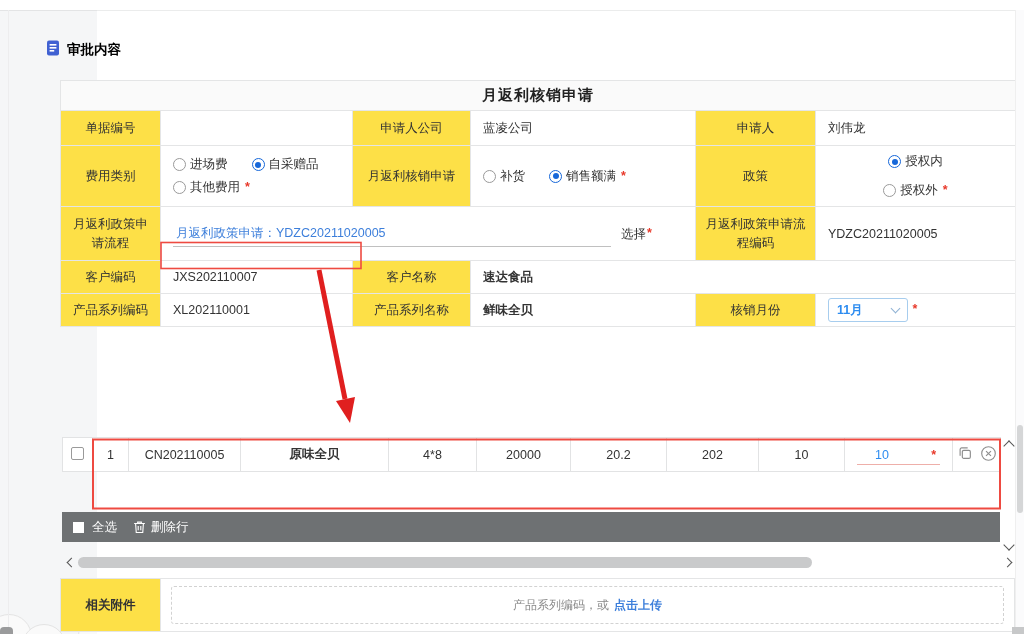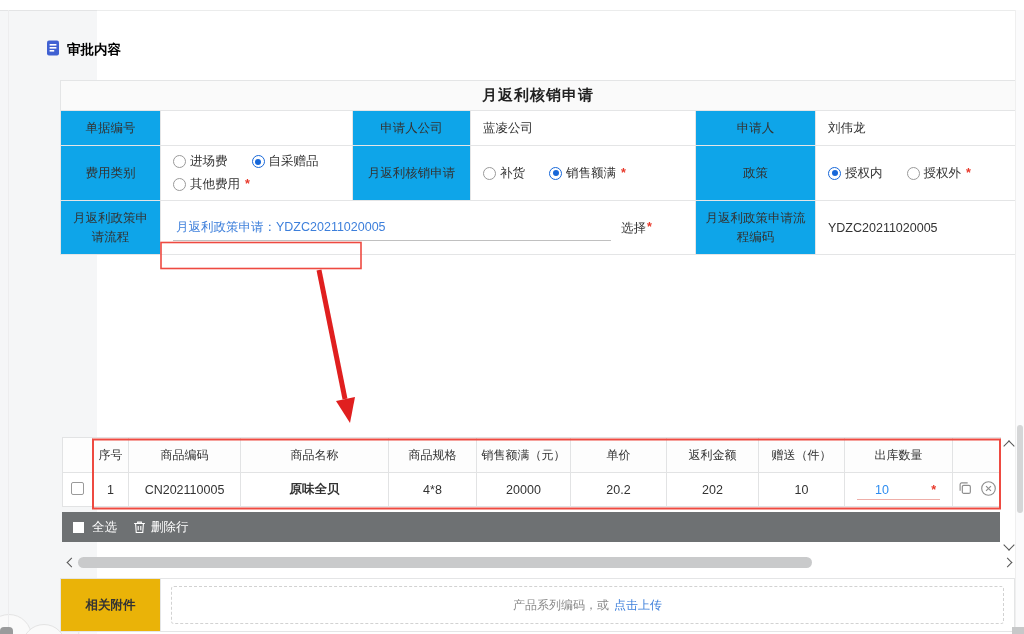--- a/index.html
+++ b/index.html
@@ -24,21 +24,21 @@
   .corner-bl { position:absolute; left:0; bottom:0; width:13px; height:7px; background:#9a9b9c; border-radius:4px 4px 0 0; z-index:41; }
   .corner-br { position:absolute; right:0; bottom:0; width:12px; height:7px; background:#c7c8c9; z-index:41; }
 
   
   .section-header { position:absolute; left:46px; top:40px; display:flex; align-items:center; gap:7px; z-index:2; }
   .section-title { color:#000000; font-size:13.5px; font-weight:bold; }
 
   
   table.main-form { position:absolute; left:60px; top:80px; width:955px; border-collapse:collapse; table-layout:fixed; background:#fff; font-size:12.5px; z-index:2; }
   .main-form td { border:1px solid #e4e5e6; padding:0; vertical-align:middle; }
-  .main-form td.lbl { background:#0ea5e9; text-align:center; padding:4px 8px; line-height:1.5; color:#333; }
+  .main-form td.lbl { background:#fde047; text-align:center; padding:4px 8px; line-height:1.5; color:#333; }
   .main-form td.val { background:#fff; padding:4px 12px; text-align:left; }
   .title-row td { background:#fafafa; height:30px; }
   .form-title { text-align:center; font-size:15px; font-weight:bold; color:#222; letter-spacing:1px; }
   tr.r1 td, tr.r2 td { height:35px; }
   tr.r3 td { height:53px; }
   tr.r4 td { height:54px; }
   tr.r5 td { height:33px; }
   tr.r6 td { height:32px; }
   tr.r7 td { height:78px; }
   .b { font-weight:bold; }
@@ -94,23 +94,23 @@
   .varr.down { top:104px; transform:rotate(-45deg); }
   .hscroll { position:absolute; left:0; top:118px; width:953px; height:15px; }
   .harr { position:absolute; top:4px; width:7px; height:7px; border-left:1.8px solid #555; border-bottom:1.8px solid #555; cursor:pointer; }
   .harr.left { left:6px; transform:rotate(45deg); }
   .harr.right { left:942px; transform:rotate(225deg); }
   .hthumb { position:absolute; left:16px; top:2px; width:734px; height:11px; background:#c9cacb; border-radius:6px; cursor:grab; }
 
   
   table.attach { position:absolute; left:60px; top:578px; width:955px; border-collapse:collapse; table-layout:fixed; font-size:12.5px; z-index:2; background:#fff; }
   .attach td { border:1px solid #e4e5e6; }
-  .attach td.lbl { background:#eab308; text-align:center; font-weight:bold; height:52px; }
+  .attach td.lbl { background:#fde047; text-align:center; font-weight:bold; height:52px; }
   .upload-box { margin:6px 9px; border:1px dashed #d2d2d2; border-radius:3px; height:38px; display:flex; align-items:center; justify-content:center; gap:5px; color:#8a8a8a; font-size:12px; cursor:pointer; }
-  .upload-link { color:#3d7fdb; cursor:pointer; }
+  .upload-link { color:#3d7fdb; cursor:pointer;font-weight:bold; }
 
   
   svg.annot { position:absolute; inset:0; width:1024px; height:634px; pointer-events:none; z-index:50; }
 </style>
 </head>
 <body>
 
 <div class="stage">
   <div class="gutter">
     <span class="deco d1"></span>
@@ -185,21 +185,21 @@
               </span>
           <span class="ropt">
                 <span class="radio sel"></span>
                 <span>销售额满</span>
                 <span class="req">*</span>
               </span>
         </div>
       </td>
       <td class="lbl">政策</td>
       <td class="val">
-        <div class="radio-row" style="gap:24px;">
+        <div class="radio-row" style="gap:6px;flex-direction:column;">
           <span class="ropt">
                 <span class="radio sel"></span>
                 <span>授权内</span>
               </span>
           <span class="ropt">
                 <span class="radio"></span>
                 <span>授权外</span>
                 <span class="req">*</span>
               </span>
         </div>
@@ -213,53 +213,60 @@
             <a class="flow-link">月返利政策申请：YDZC20211020005</a>
           </div>
           <span class="choose-wrap">
                 <span class="choose">选择</span>
                 <span class="req" style="padding-bottom:4px;">*</span>
               </span>
         </div>
       </td>
       <td class="lbl">月返利政策申请流程编码</td>
       <td class="val">YDZC20211020005</td>
+    </tr>
+    <tr class="r5">
+      <td class="lbl">客户编码</td>
+      <td class="val">JXS202110007</td>
+      <td class="lbl">客户名称</td>
+      <td class="val b" colspan="3">速达食品</td>
+    </tr>
+    <tr class="r6">
+      <td class="lbl">产品系列编码</td>
+      <td class="val">XL202110001</td>
+      <td class="lbl">产品系列名称</td>
+      <td class="val b">鲜味全贝</td>
+      <td class="lbl">核销月份</td>
+      <td class="val">
+        <span class="month-select">
+          <span>11月</span>
+          <span class="chev"></span>
+        </span>
+        <span class="req">*</span>
+      </td>
     </tr>
   </tbody>
     </table>
 
   <div class="grid-area">
     <table class="grid-table">
       <colgroup>
           <col style="width:30px">
           <col style="width:36px">
           <col style="width:112px">
           <col style="width:148px">
           <col style="width:88px">
           <col style="width:94px">
           <col style="width:96px">
           <col style="width:92px">
           <col style="width:86px">
           <col style="width:108px">
           <col style="width:48px">
         </colgroup>
       <tbody>
-          <tr class="ghead">
-        <td></td>
-        <td>序号</td>
-        <td>商品编码</td>
-        <td>商品名称</td>
-        <td>商品规格</td>
-        <td>销售额满（元）</td>
-        <td>单价</td>
-        <td>返利金额</td>
-        <td>赠送（件）</td>
-        <td>出库数量</td>
-        <td></td>
-      </tr>
       <tr class="grow">
         <td><span class="cb"></span></td>
         <td>1</td>
         <td>CN202110005</td>
         <td class="b">原味全贝</td>
         <td>4*8</td>
         <td>20000</td>
         <td>20.2</td>
         <td>202</td>
         <td>10</td>

